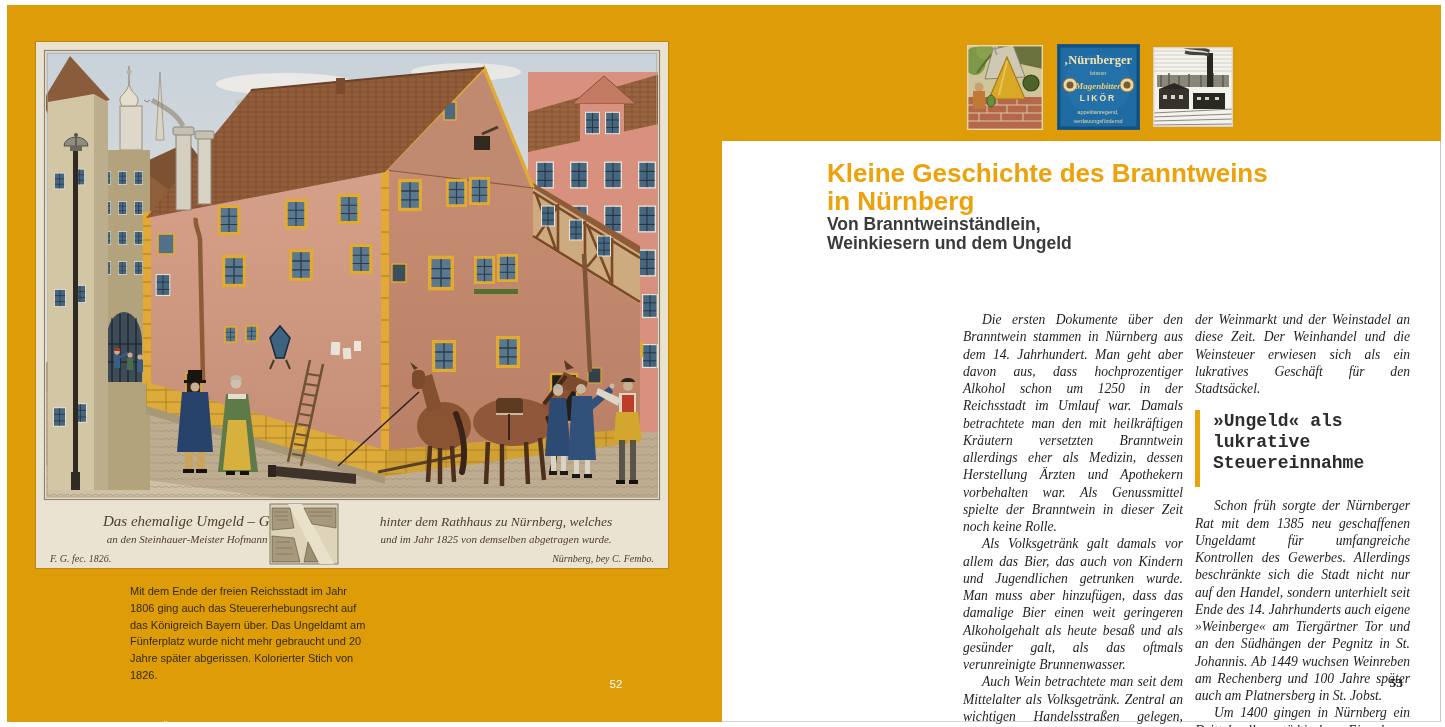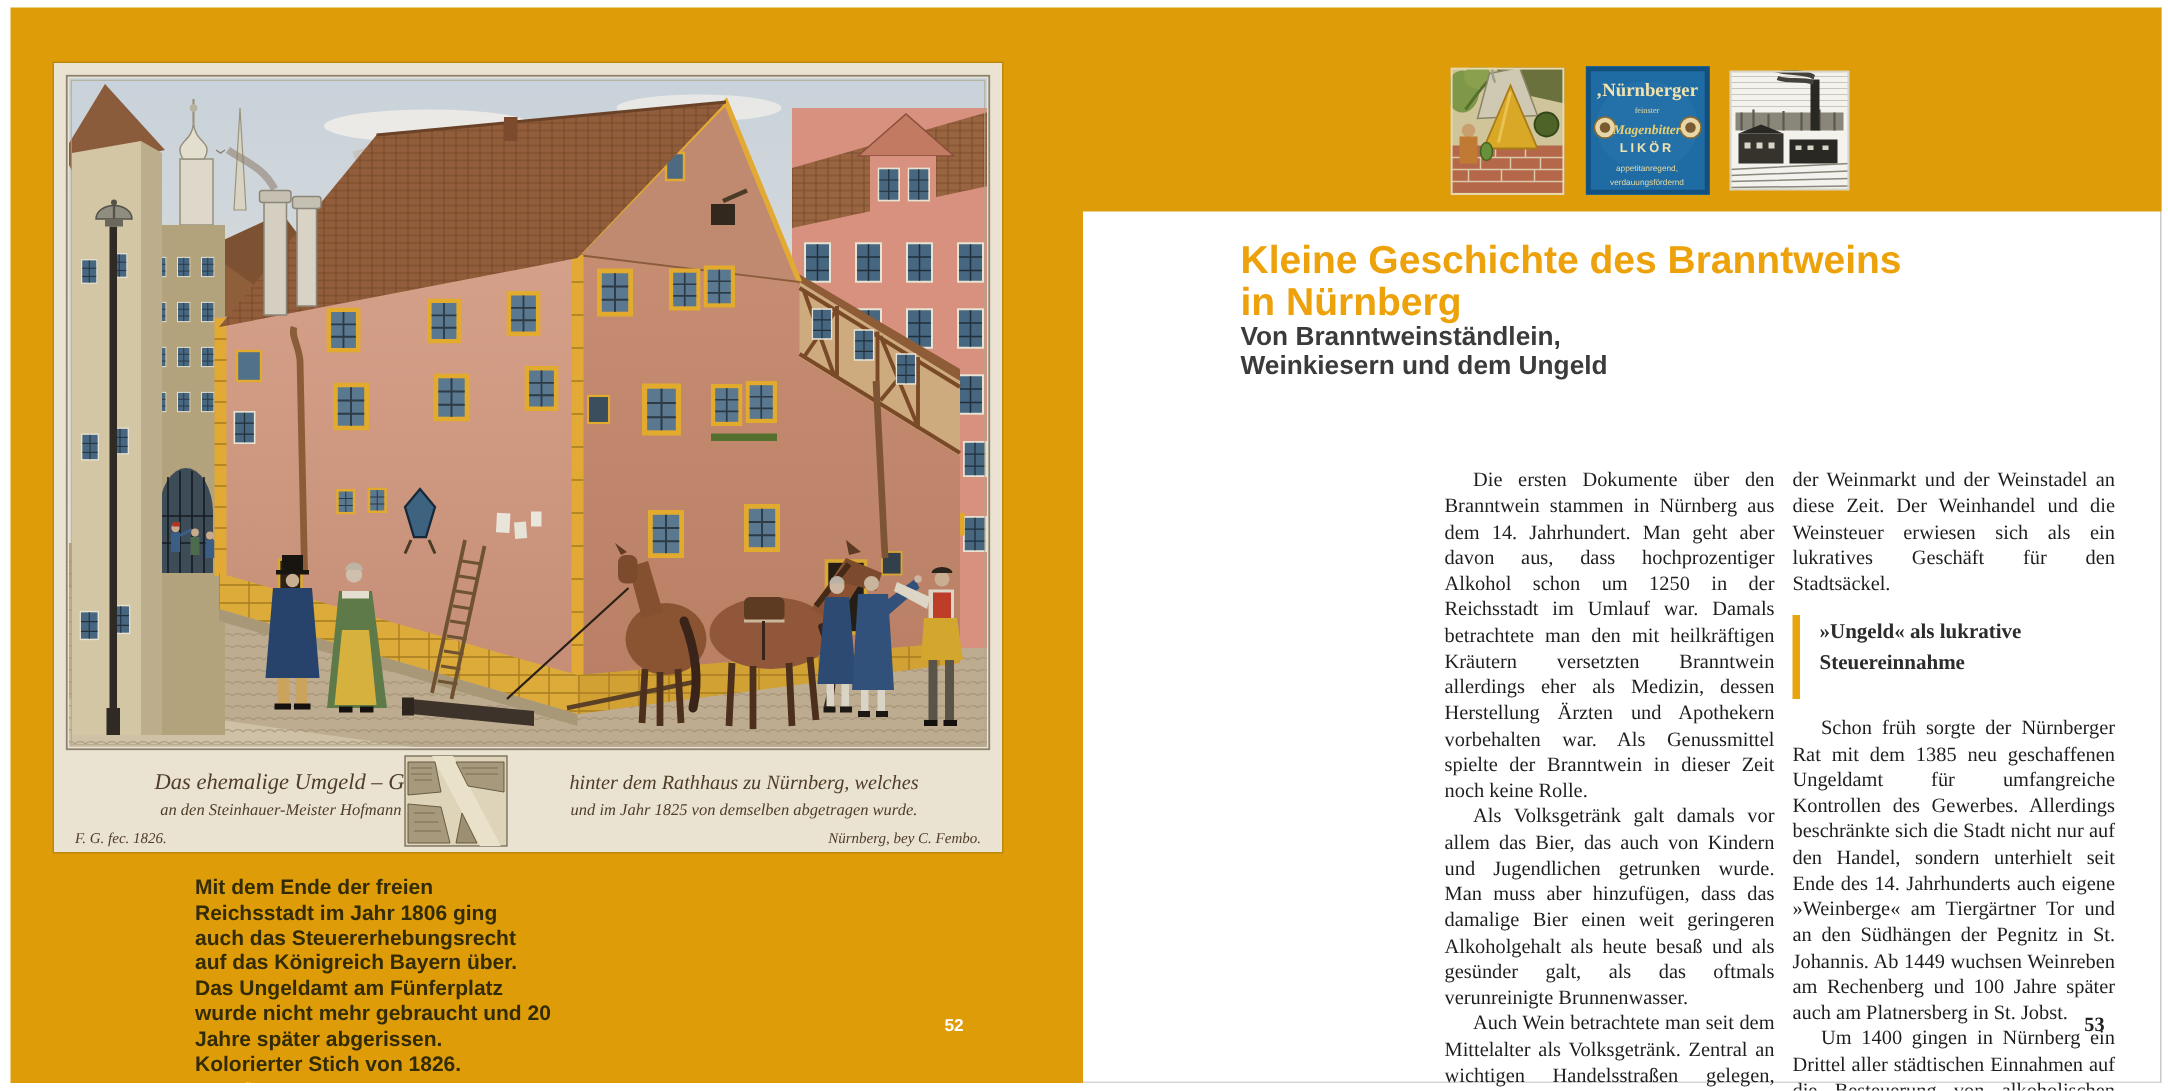--- a/index.html
+++ b/index.html
@@ -12,46 +12,46 @@
   body{font-family:"Liberation Sans",sans-serif;width:1445px;height:727px;position:relative;overflow:hidden;}
 
   .spread{position:absolute;left:7px;top:5px;width:1434px;height:717px;background:#ffffff;
           border-right:1px solid #c9c9c9;border-bottom:1px solid #d6d6d6;}
   .page-left{position:absolute;left:0;top:0;width:715px;height:717px;background:var(--orange);}
   .band-right{position:absolute;left:715px;top:0;width:719px;height:136px;background:var(--orange);}
 
   .engraving{position:absolute;left:29px;top:37px;width:632px;height:526px;box-shadow:0 0 0 1px rgba(90,70,20,.25);}
 
   .photo-caption{position:absolute;left:123px;top:578px;width:238px;
-    font-size:14px;line-height:16.8px;font-weight:bold;color:#332B06;}
+    font-size:11px;line-height:16.8px;font-weight:normal;color:#332B06;}
   .footer-label{position:absolute;left:53px;top:716px;font-size:7.5px;font-weight:bold;
     letter-spacing:2.3px;color:#ffffff;}
-  .pagenum-left{position:absolute;left:612px;top:673px;width:34px;text-align:center;
-    font-size:11.5px;font-weight:bold;color:#ffffff;}
+  .pagenum-left{position:absolute;left:592px;top:673px;width:34px;text-align:center;
+    font-size:11.5px;font-weight:normal;color:#ffffff;}
   .pagenum-right{position:absolute;left:1362px;top:670px;width:34px;text-align:right;
     font-family:Liberation Serif, serif;font-size:13.5px;font-weight:bold;color:#222;}
 
   .thumb{position:absolute;display:block;}
   .thumb-1{left:960px;top:40px;width:76px;height:85px;}
   .thumb-2{left:1050px;top:39px;width:83px;height:86px;}
   .thumb-3{left:1146px;top:42px;width:80px;height:80px;}
 
   .title-block{position:absolute;left:820px;top:154px;width:480px;}
   .title-line{font-size:26px;line-height:28px;font-weight:bold;color:var(--title-orange);}
   .subtitle-block{}
   .subtitle-line{font-size:17.5px;line-height:19px;font-weight:bold;color:#3b3b3b;}
 
   .col{position:absolute;top:306px;font-family:"Liberation Serif",serif;}
   .col-1{left:956px;width:220px;}
   .col-2{left:1188px;width:215px;}
   .col p{margin:0;font-size:13.6px;line-height:17.25px;text-align:justify;color:var(--ink);
-         hyphens:auto;-webkit-hyphens:auto;}
+         hyphens:auto;font-style:italic;-webkit-hyphens:auto;}
   .col p.indent{text-indent:19px;}
   .section-heading{margin:13px 0 10px 0;border-left:5px solid #E8A40C;padding:1px 0 13px 13px;}
-  .section-heading div{font-family:Liberation Serif, serif;font-size:14px;line-height:21px;
+  .section-heading div{font-family:Liberation Mono, monospace;font-size:18px;line-height:21px;
     font-weight:bold;color:#2c2c2c;}
 
   svg text{user-select:none;}
 </style>
 </head>
 <body>
 
 <div class="spread">
   <div class="page-left"></div>
   <div class="band-right"></div>

